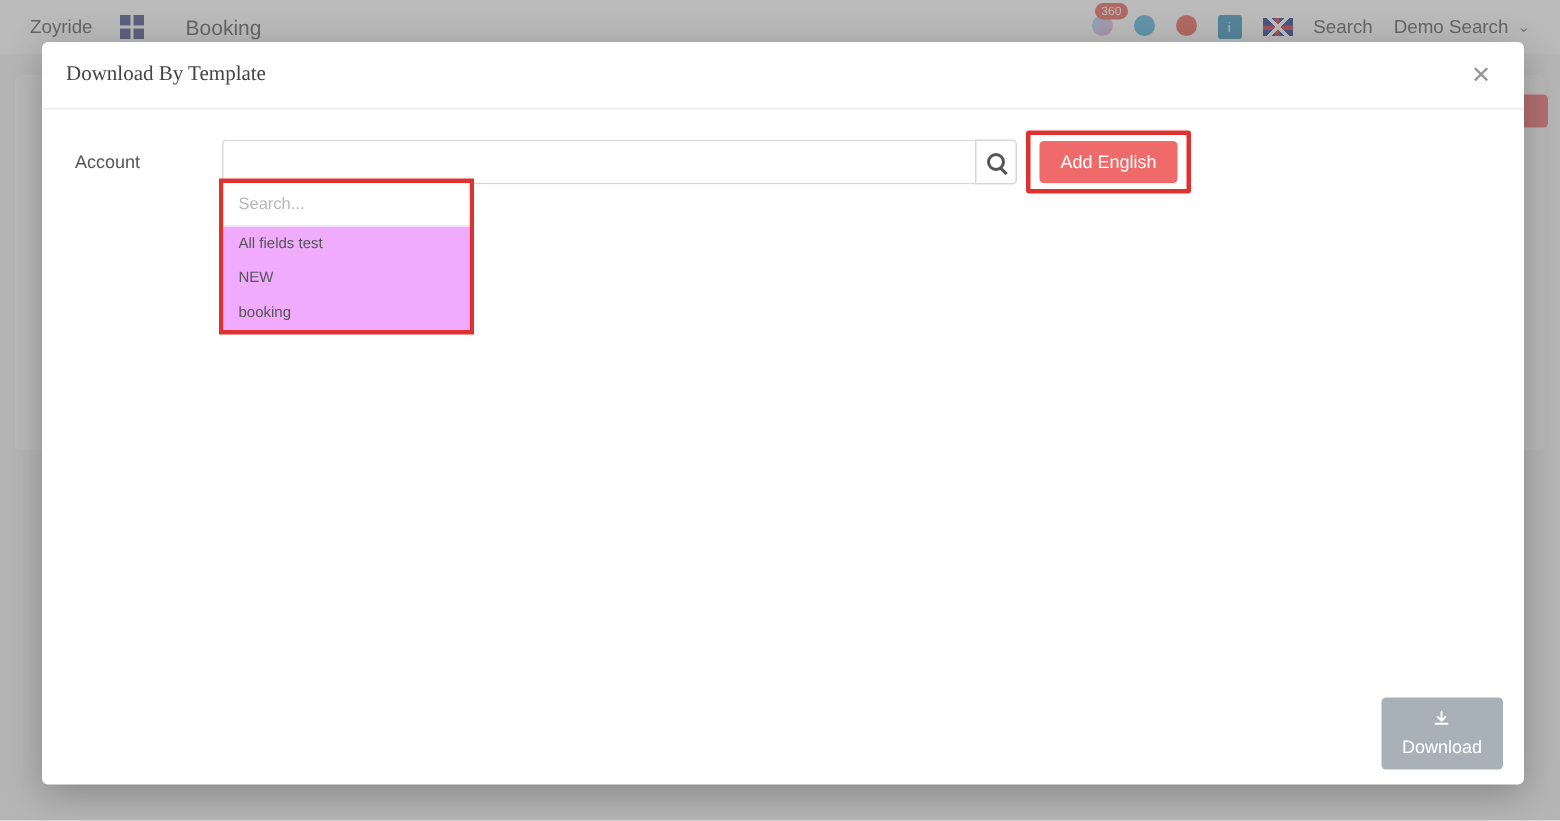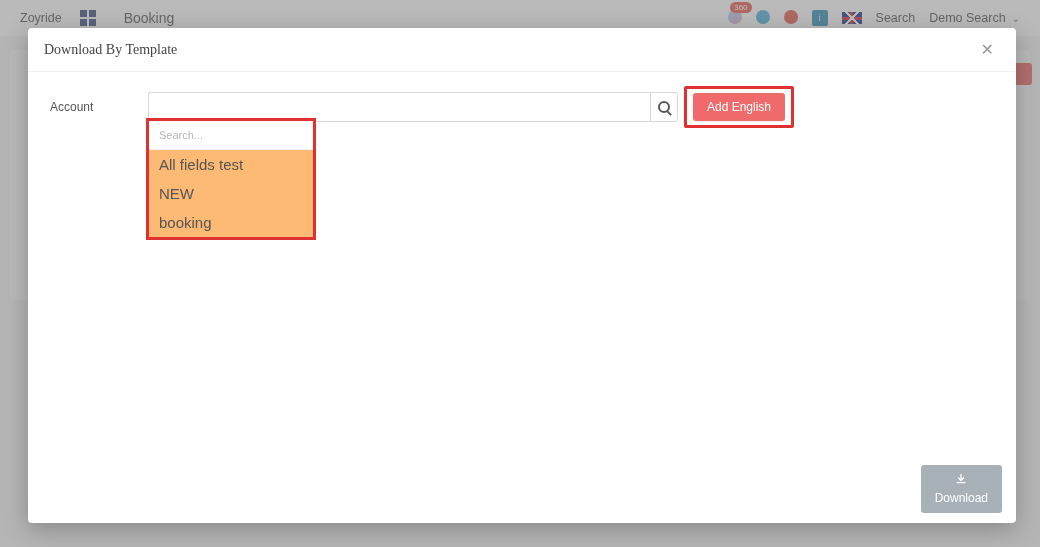--- a/index.html
+++ b/index.html
@@ -40,24 +40,24 @@
   .input-wrap input { flex:1; height:30px; border:1px solid #d8d8d8; border-right:none; border-radius:3px 0 0 3px; padding:0 8px; font-size:12px; color:#333; outline:none; }
   .search-btn { width:28px; border:1px solid #d8d8d8; background:#fff; border-radius:0 3px 3px 0; display:flex; align-items:center; justify-content:center; cursor:pointer; }
   .mag { width:12px; height:12px; border:2px solid #555; border-radius:50%; position:relative; }
   .mag::after { content:""; position:absolute; width:6px; height:2px; background:#555; transform:rotate(45deg); bottom:-3px; right:-4px; }
 
   .add-btn-wrap { margin-left:6px; border:3px solid #e03131; padding:4px 6px; border-radius:2px; }
   .add-btn { background:#ef6b6b; color:#fff; font-size:12px; padding:7px 14px; border:none; border-radius:3px; cursor:pointer; box-shadow:0 1px 0 rgba(0,0,0,0.05); }
 
   
   .dropdown-frame { position:absolute; top:46px; left:118px; width:170px; border:3px solid #e03131; background:#fff; }
-  .dropdown { background:#fdba74; }
+  .dropdown { background:#f0abfc; }
   .dd-search { width:100%; border:none; border-bottom:1px solid #eee; padding:8px 10px; font-size:11px; color:#555; outline:none; }
   .dd-search::placeholder { color:#b8b8b8; }
-  .dd-item { padding:6px 10px; font-size:15px; color:#555; cursor:pointer; }
+  .dd-item { padding:6px 10px; font-size:10px; color:#555; cursor:pointer; }
 
   
   .modal-footer { padding:10px 14px; display:flex; justify-content:flex-end; }
   .download-btn { background:#a9b1b8; color:#fff; font-size:12px; padding:8px 14px; border:none; border-radius:3px; display:flex; align-items:center; gap:6px; cursor:pointer;flex-direction:column; }
   .dl-icon { width:12px; height:12px; }
   .dl-icon svg { display:block; }
 </style>
 </head>
 <body>
 

